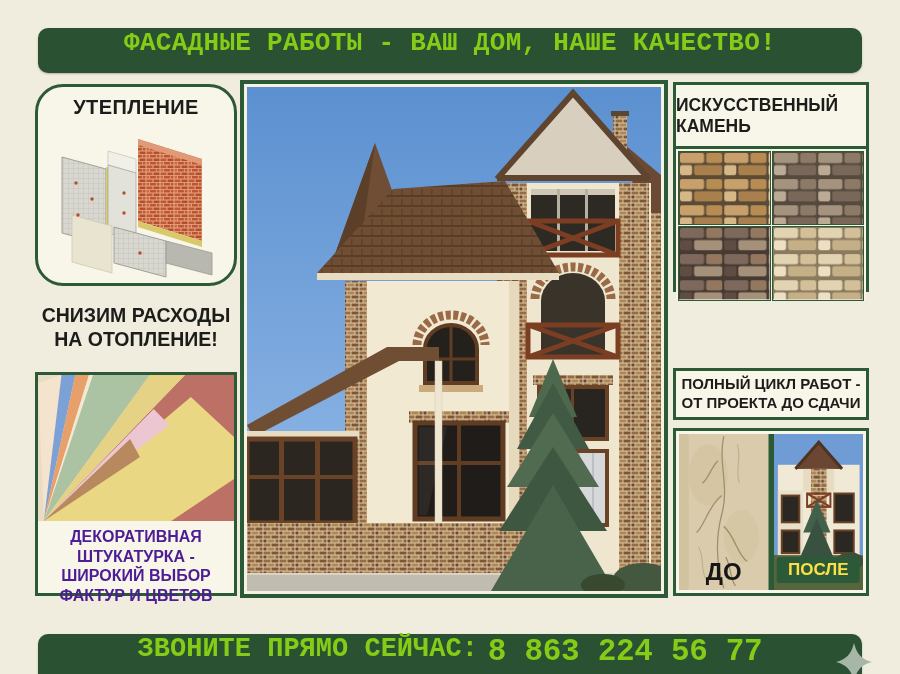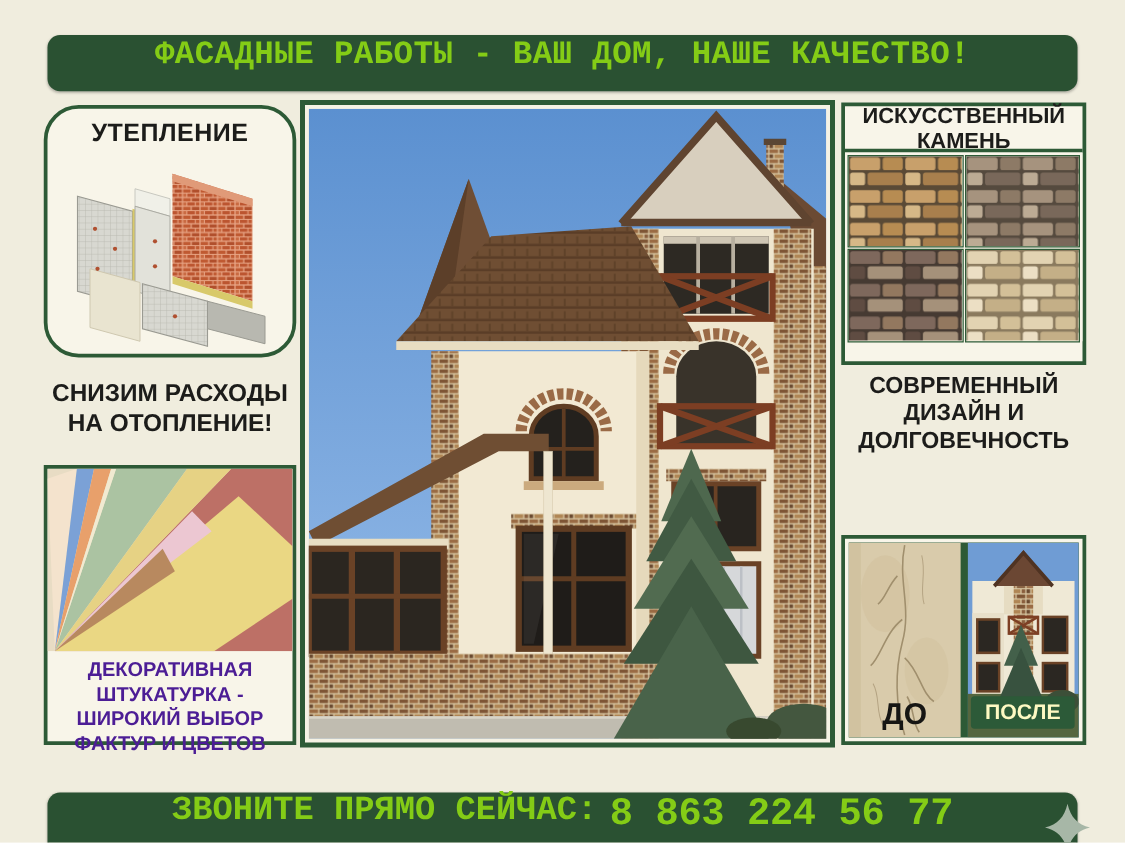--- a/index.html
+++ b/index.html
@@ -19,32 +19,32 @@
   .savings-text{left:32px;top:303px;width:208px;font-size:19.5px;}
   .plaster-box{left:35px;top:372px;width:202px;height:224px;}
   .plaster-img{display:block;width:196px;height:146px;}
   .plaster-caption{width:196px;height:66px;padding-top:6px;text-align:center;font-size:16px;font-weight:700;color:#4c1d95;line-height:1.22;}
   
   .photo-frame{position:absolute;left:240px;top:80px;width:428px;height:518px;background:#2d5a36;padding:4px;box-sizing:border-box;}
   .photo-inner{width:100%;height:100%;background:#f5f2e4;padding:3px;box-sizing:border-box;}
   .photo-inner svg{display:block;width:414px;height:504px;}
   
   .stone-box{left:673px;top:82px;width:196px;height:210px;}
-  .stone-title{height:37px;display:flex;align-items:center;justify-content:center;text-align:center;font-size:17.5px;font-weight:700;color:#1c1c1a;line-height:1.15;border-bottom:3px solid #2d5a36;box-sizing:border-box;}
+  .stone-title{height:64px;display:flex;align-items:center;justify-content:center;text-align:left;font-size:17.5px;font-weight:700;color:#1c1c1a;line-height:1.15;border-bottom:3px solid #2d5a36;box-sizing:border-box;}
   .stone-grid{display:grid;grid-template-columns:1fr 1fr;grid-template-rows:1fr 1fr;gap:3px;padding:3px;height:151px;box-sizing:border-box;background:#f8f5e9;}
   .stone-cell{outline:1px solid #2d5a36;}
   .stone-cell svg{display:block;width:100%;height:100%;}
   .design-text{left:683px;top:297px;width:176px;font-size:18.5px;line-height:1.2;}
   .cycle-box{left:673px;top:368px;width:196px;height:52px;display:flex;align-items:center;justify-content:center;text-align:center;font-size:15px;font-weight:700;color:#1c1c1a;line-height:1.25;}
   .ba-box{left:673px;top:428px;width:196px;height:168px;padding:3px;}
   .ba-inner{display:flex;gap:5px;background:#2d5a36;height:100%;}
   .ba-half{position:relative;flex:1;overflow:hidden;}
   .ba-half svg{display:block;width:100%;height:100%;}
   .before-label{position:absolute;left:0;right:0;bottom:4px;text-align:center;font-size:24px;font-weight:700;color:#161614;}
-  .after-badge{position:absolute;left:50%;transform:translateX(-50%);bottom:7px;background:#2c5a38;color:#fef9c3;font-size:17px;font-weight:700;padding:3px 11px;border-radius:3px;white-space:nowrap;text-align:right;}
+  .after-badge{position:absolute;left:50%;transform:translateX(-50%);bottom:7px;background:#2c5a38;color:#fde047;font-size:17px;font-weight:700;padding:3px 11px;border-radius:3px;white-space:nowrap;text-align:right;}
 </style>
 </head>
 <body>
 
 <svg width="0" height="0" style="position:absolute" aria-hidden="true">
   <defs>
     <linearGradient id="skyGrad" x1="0" y1="0" x2="0" y2="1">
       <stop offset="0" stop-color="#5b90d0"></stop>
         <stop offset="0.7" stop-color="#86b0e2"></stop>
         <stop offset="1" stop-color="#a9c8ec"></stop>
@@ -268,22 +268,22 @@
           </svg>
         </div>
       <div class="stone-cell">
           <svg viewBox="0 0 90 72" preserveAspectRatio="none">
             <rect width="90" height="72" fill="url(#stoneD)"></rect>
           </svg>
         </div>
     </div>
   </div>
 
-  <div class="biglabel design-text">СОВРЕМЕННЫЙ ДИЗАЙН И ДОЛГОВЕЧНОСТЬ</div>
-
+
+  <div class="box cycle-box">ПОЛНЫЙ ЦИКЛ РАБОТ - ОТ ПРОЕКТА ДО СДАЧИ</div>
 
   <div class="box ba-box">
     <div class="ba-inner">
       <div class="ba-half">
         <svg viewBox="0 0 92 152" preserveAspectRatio="none">
           <rect width="92" height="152" fill="#d9cbab"></rect>
           <rect width="10" height="152" fill="#cbbb97" opacity="0.55"></rect>
           <ellipse cx="30" cy="40" rx="20" ry="30" fill="#d2c29e" opacity="0.6"></ellipse>
           <ellipse cx="64" cy="100" rx="18" ry="26" fill="#d2c29e" opacity="0.5"></ellipse>
           <g fill="none" stroke="#a08f6d" stroke-width="1.3">

